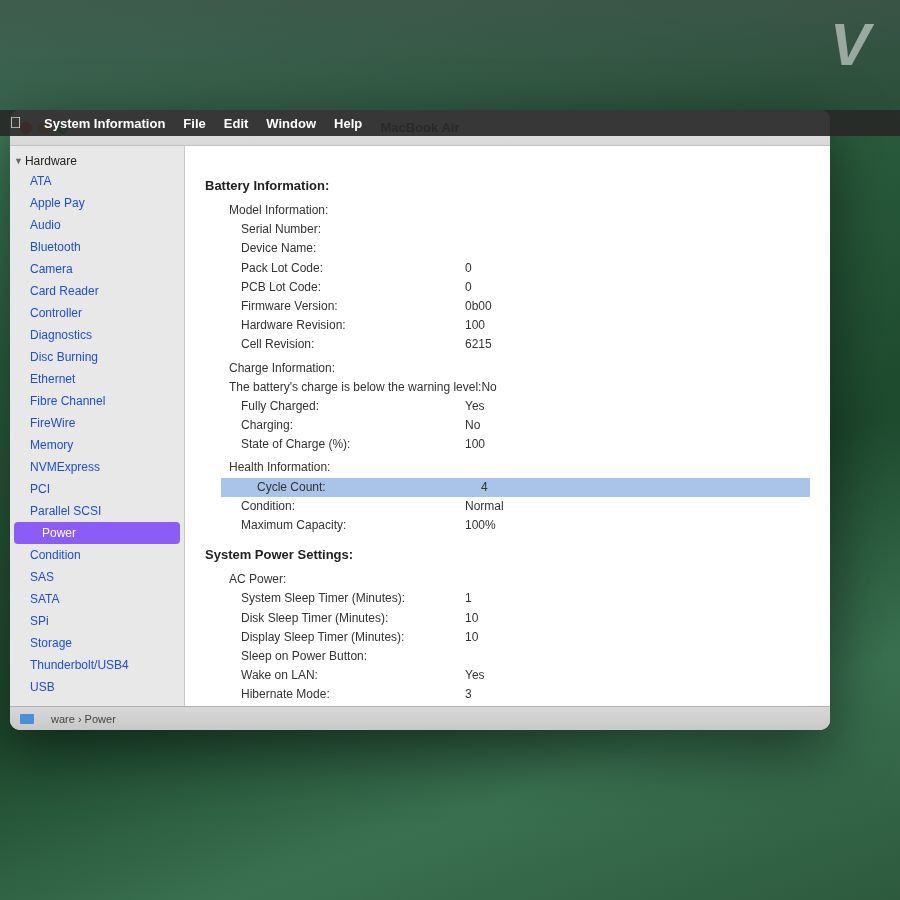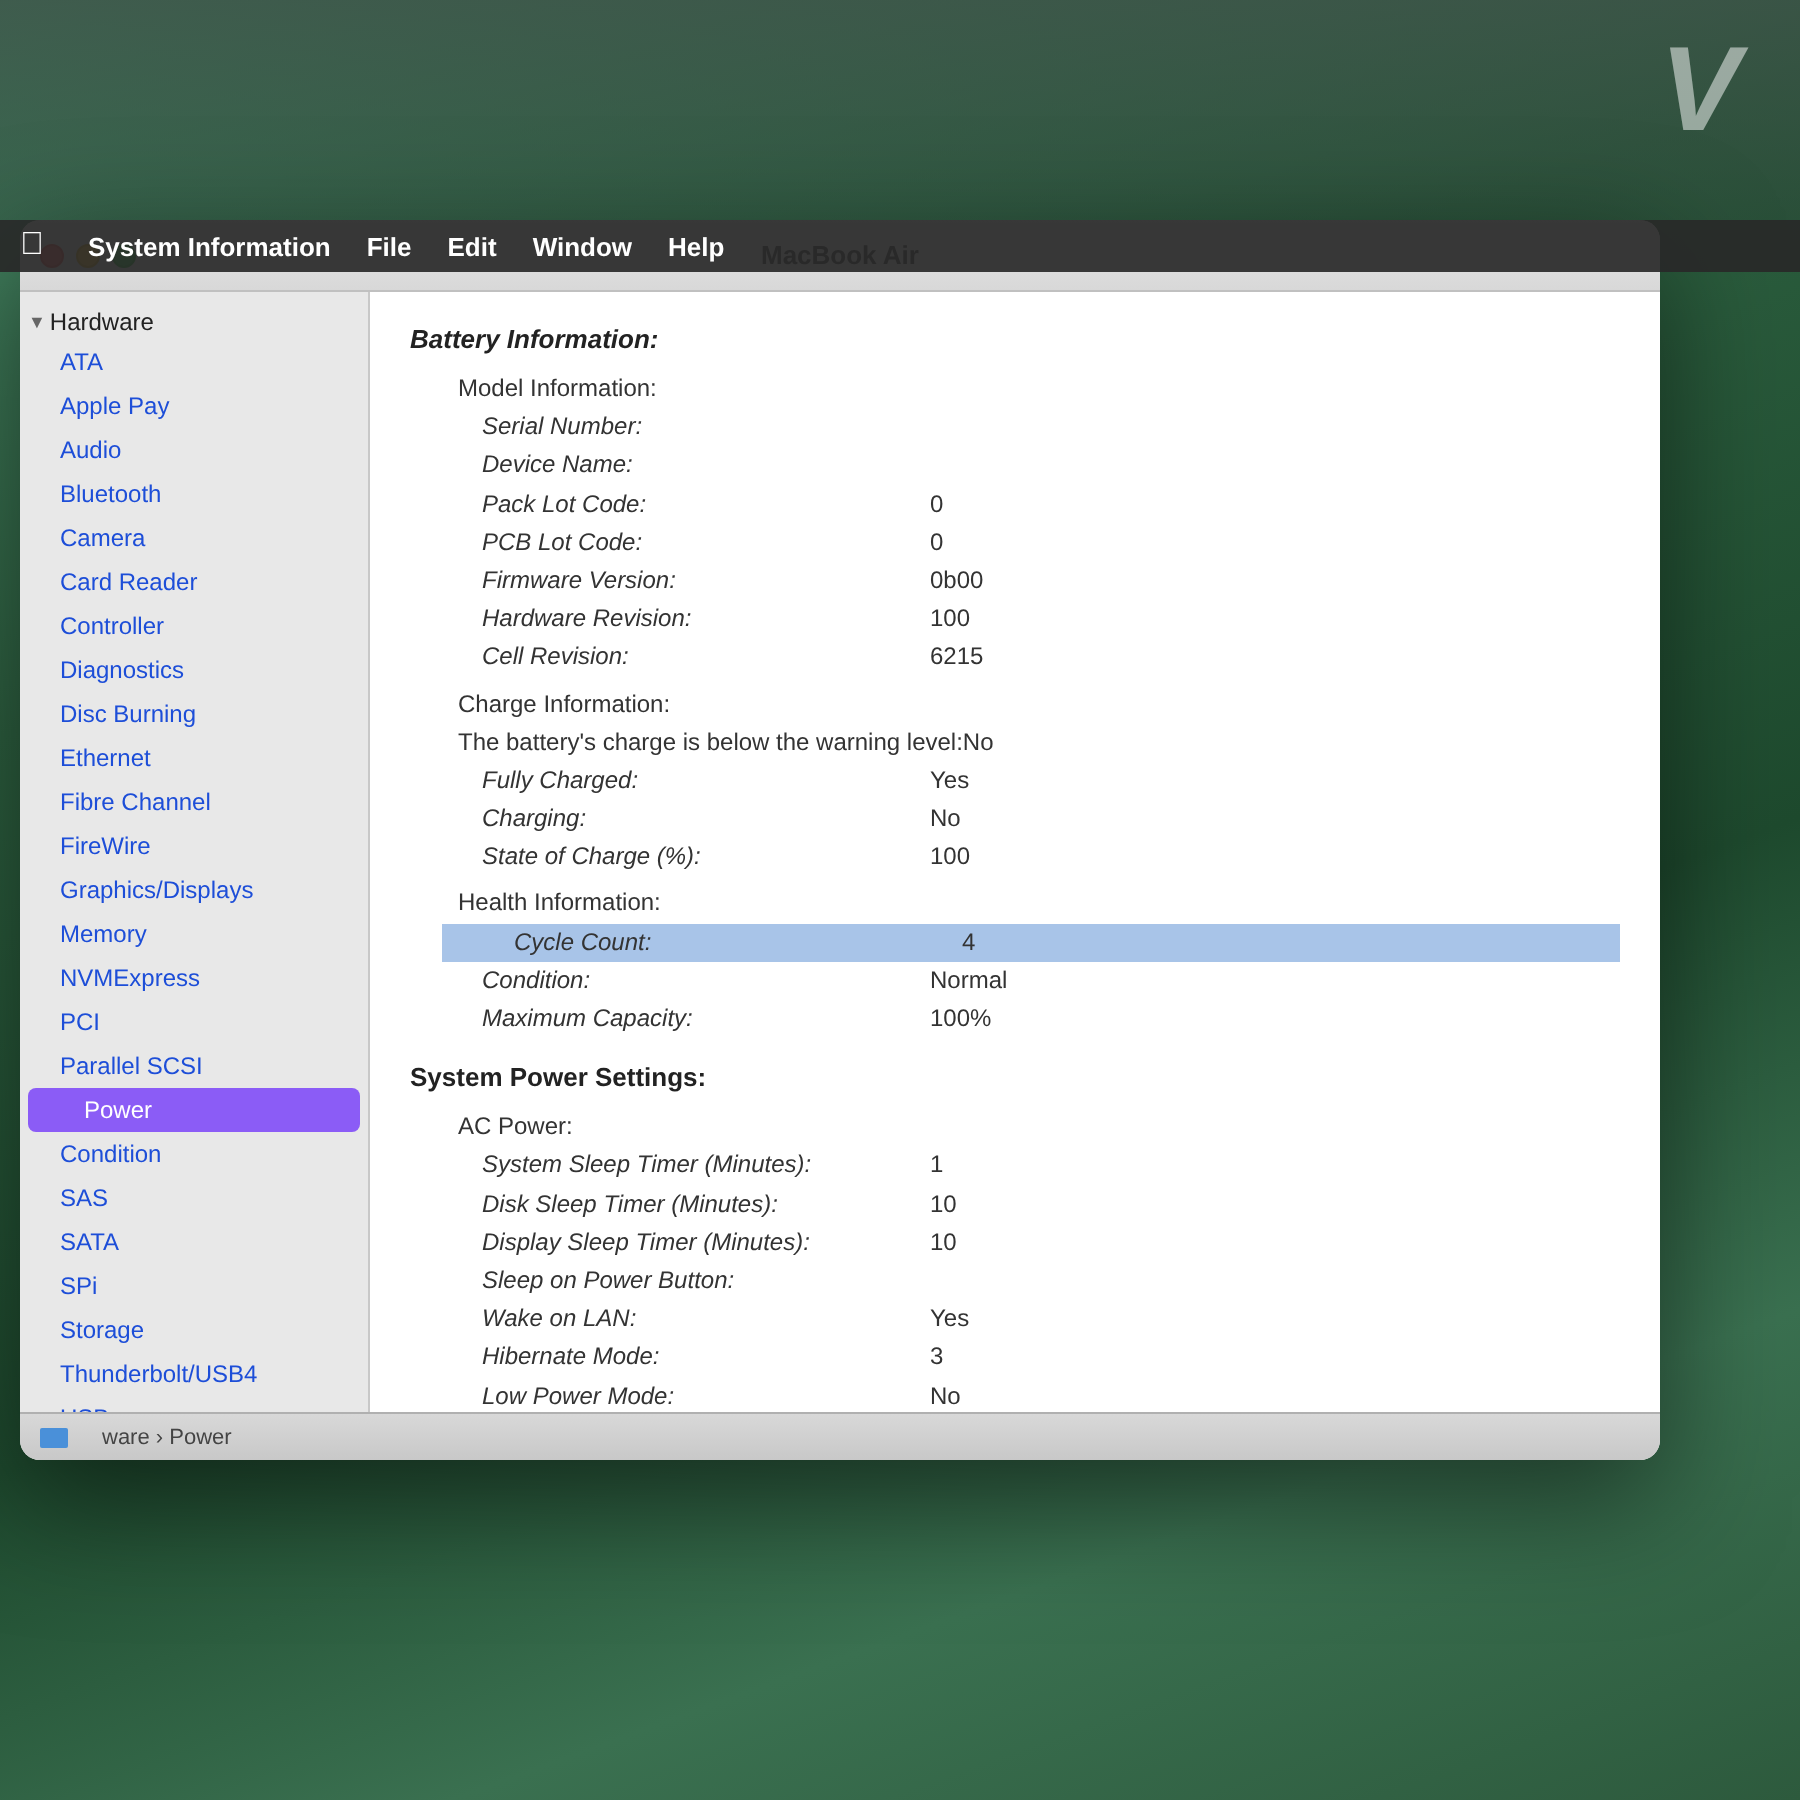--- a/index.html
+++ b/index.html
@@ -154,40 +154,40 @@
       font-size: 12px;
       color: #222;
     }
 
     .section-header {
       font-size: 13px;
       font-weight: 700;
       margin-bottom: 8px;
       margin-top: 12px;
     }
-    .section-header:first-child { margin-top: 0; font-style: italic; }
+    .section-header:first-child { margin-top: 16px; }
 
     .info-group {
       margin-bottom: 4px;
     }
     .info-row {
       display: flex;
       line-height: 1.6;
     }
     .info-row.highlighted {
       background: #a8c4e8;
       margin-left: 16px;
     }
     .info-label {
       min-width: 260px;
       padding-left: 12px;
       color: #333;
     }
     .info-label.indent1 { padding-left: 24px; }
-    .info-label.indent2 { padding-left: 36px; font-style: italic; }
+    .info-label.indent2 { padding-left: 36px; }
     .info-value {
       color: #333;
     }
 
     
     .status-bar {
       height: 24px;
       background: linear-gradient(to bottom, #d8d8d8, #c8c8c8);
       border-top: 1px solid #b0b0b0;
       display: flex;
@@ -268,21 +268,20 @@
       <div class="sidebar-item">Audio</div>
       <div class="sidebar-item">Bluetooth</div>
       <div class="sidebar-item">Camera</div>
       <div class="sidebar-item">Card Reader</div>
       <div class="sidebar-item">Controller</div>
       <div class="sidebar-item">Diagnostics</div>
       <div class="sidebar-item">Disc Burning</div>
       <div class="sidebar-item">Ethernet</div>
       <div class="sidebar-item">Fibre Channel</div>
       <div class="sidebar-item">FireWire</div>
-      <div class="sidebar-item">Graphics/Displays</div>
       <div class="sidebar-item">Memory</div>
       <div class="sidebar-item">NVMExpress</div>
       <div class="sidebar-item">PCI</div>
       <div class="sidebar-item">Parallel SCSI</div>
       <div class="sidebar-item selected">Power</div>
       <div class="sidebar-item">Condition</div>
       <div class="sidebar-item">SAS</div>
       <div class="sidebar-item">SATA</div>
       <div class="sidebar-item">SPi</div>
       <div class="sidebar-item">Storage</div>

